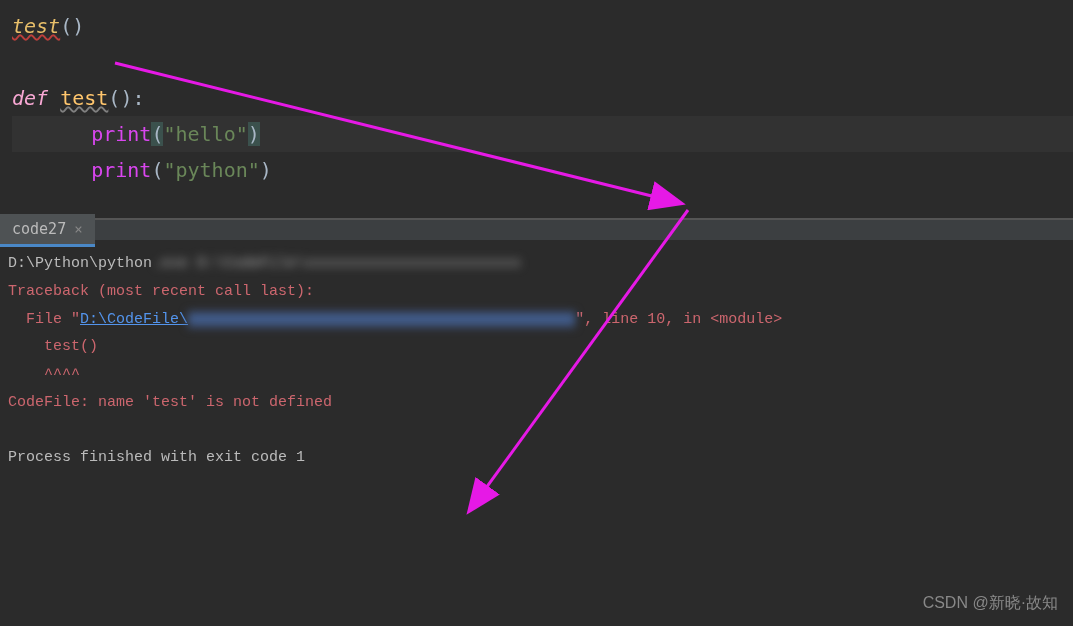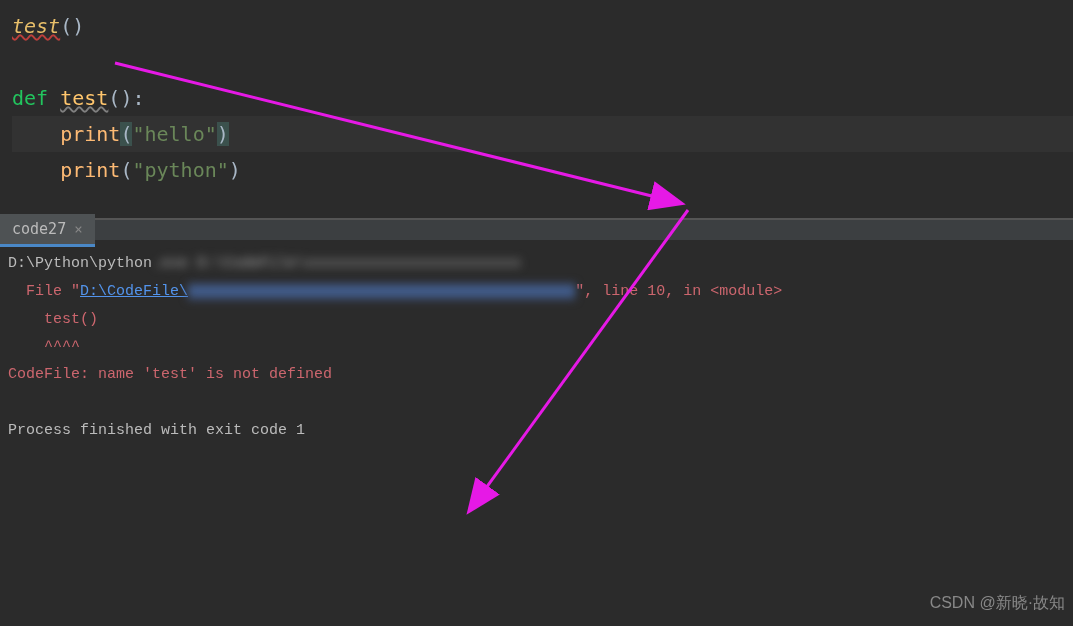--- a/index.html
+++ b/index.html
@@ -37,28 +37,30 @@
     }
     .func-call {
       color: #e8bf6a;
       font-style: italic;
       text-decoration: underline wavy #bc3f3c;
     }
     .paren-call {
       color: #a9b7c6;
     }
     .keyword {
-      color: #22c55e;
+      color: #f9a8d4;
+      font-style: italic;
     }
     .def-name {
       color: #ffc66d;
       text-decoration: underline wavy #808080;
     }
     .builtin {
-      color: #fdba74;
+      color: #d946ef;
+      margin-left: 31px;
     }
     .string {
       color: #6a8759;
     }
     .paren-hl {
       background: #3b514d;
       color: #a9b7c6;
     }
     .highlighted-line {
       background: #323232;
@@ -111,21 +113,21 @@
       color: #aaa;
     }
     .blur-link {
       filter: blur(4px);
       background: #3b4a6b;
       color: #5394ec;
     }
     .watermark {
       position: absolute;
       bottom: 12px;
-      right: 8px;
+      right: 15px;
       color: #888;
       font-size: 16px;
       font-family: sans-serif;
     }
     .arrow-container {
       position: absolute;
       top: 0;
       left: 0;
       pointer-events: none;
       z-index: 100;
@@ -144,20 +146,21 @@
 
 <div class="tab-bar">
   <div class="tab">
     <span>code27</span>
     <span class="tab-close">×</span>
   </div>
 </div>
 
 <div class="console-panel">
   <div class="console-line normal-text"><span>D:\Python\python</span><span class="blur-path">.exe D:\CodeFile\xxxxxxxxxxxxxxxxxxxxxxxx</span></div>
+  <div class="console-line error-text">Traceback (most recent call last):</div>
   <div class="console-line error-text"><span>  File "</span><span class="link-text">D:\CodeFile\</span><span class="blur-link">xxxxxxxxxxxxxxxxxxxxxxxxxxxxxxxxxxxxxxxxxxx</span><span>", line 10, in &lt;module&gt;</span></div>
   <div class="console-line error-text">    test()</div>
   <div class="console-line error-text">    ^^^^</div>
   <div class="console-line error-text">CodeFile: name 'test' is not defined</div>
   <div class="console-line"> </div>
   <div class="console-line normal-text">Process finished with exit code 1</div>
 </div>
 
 <svg class="arrow-container" width="1073" height="626">
   <defs>

